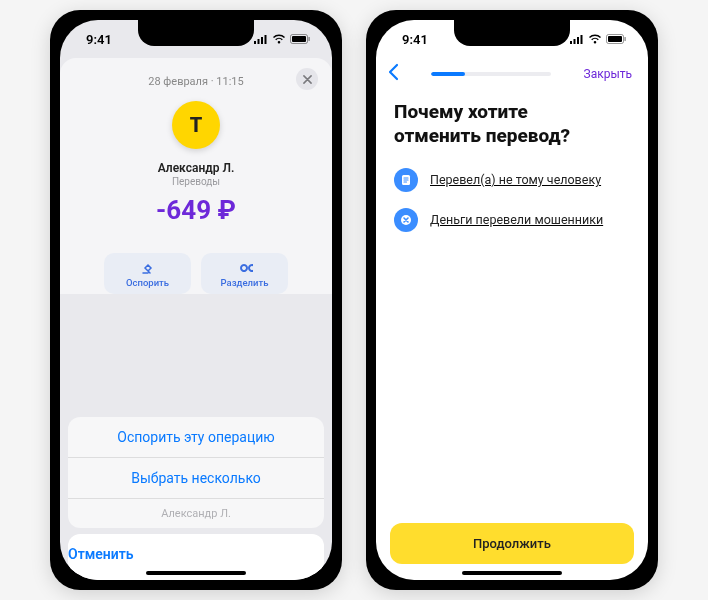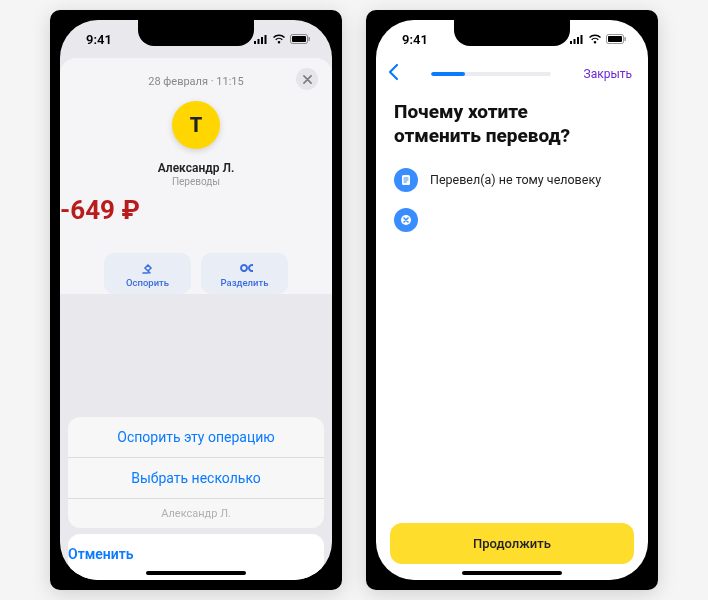--- a/index.html
+++ b/index.html
@@ -8,21 +8,21 @@
     background: #f5f5f5;
     font-family: -apple-system, BlinkMacSystemFont, "Segoe UI", Roboto, sans-serif;
     display: flex;
     justify-content: center;
     align-items: center;
     gap: 24px;
   }
   .phone {
     width: 292px; height: 580px;
     background: #000;
-    border-radius: 10px;
+    border-radius: 30px;
     padding: 10px;
     position: relative;
     box-shadow: 0 4px 20px rgba(0,0,0,0.15);
   }
   .phone::after {
     content: "";
     position: absolute;
     top: 10px; left: 50%;
     transform: translateX(-50%);
     width: 116px; height: 26px;
@@ -79,21 +79,21 @@
   .tx-avatar {
     width: 48px; height: 48px;
     background: #ffd600;
     border-radius: 50%;
     display: inline-flex; align-items: center; justify-content: center;
     font-weight: 800; font-size: 20px; color: #222;
     box-shadow: 0 2px 6px rgba(0,0,0,0.15);
   }
   .tx-name { text-align: center; font-size: 12px; font-weight: 600; color: #222; margin-top: 6px; }
   .tx-sub { text-align: center; font-size: 10px; color: #9a9a9e; margin-top: 1px; }
-  .tx-amount { font-size: 26px; font-weight: 700; color: #b91c1c; margin-top: 8px; }
+  .tx-amount { text-align: center; font-size: 26px; font-weight: 700; color: #6d28d9; margin-top: 8px; }
   .tx-actions {
     display: flex; justify-content: center; gap: 10px;
     margin-top: 28px; padding: 0 44px;
   }
   .act-btn {
     flex: 1;
     background: #e9edf5;
     border-radius: 10px;
     padding: 8px 4px 6px 4px;
     text-align: center;
@@ -184,21 +184,21 @@
   .progress {
     flex: 1; margin: 0 14px; height: 4px; background: #ececf0; border-radius: 2px; position: relative; overflow: hidden;
     max-width: 120px;
   }
   .progress .fill { position: absolute; left: 0; top: 0; bottom: 0; width: 28%; background: #0a7aff; border-radius: 2px; }
   .r-close { font-size: 12px; color: #6d28d9; }
   .r-title {
     padding: 10px 18px 12px 18px;
     font-size: 19px; font-weight: 800; color: #111; line-height: 1.25;
   }
-  .r-options { padding: 0 18px; }
+  .r-options { padding: 0 18px; text-decoration: underline; }
   .r-opt { display: flex; align-items: center; gap: 12px; padding: 8px 0; }
   .r-ic {
     width: 24px; height: 24px; border-radius: 50%;
     background: #3a8dff;
     display: flex; align-items: center; justify-content: center;
     color: #fff;
     flex-shrink: 0;
   }
   .r-opt-label { font-size: 12.5px; color: #222; }
   .r-cta-wrap {
@@ -339,20 +339,21 @@
         </span>
         <span class="r-opt-label">Перевел(а) не тому человеку</span>
       </div>
       <div class="r-opt">
         <span class="r-ic">
           <svg width="12" height="12" viewBox="0 0 12 12">
               <circle cx="6" cy="6" r="5" fill="#fff"></circle>
               <path d="M4 4l4 4M8 4l-4 4" stroke="#3a8dff" stroke-width="1.6" stroke-linecap="round"></path>
             </svg>
         </span>
+        <span class="r-opt-label">Деньги перевели мошенники</span>
       </div>
     </div>
 
     <div class="r-cta-wrap">
       <div class="r-cta">Продолжить</div>
     </div>
 
     <div class="home-ind"></div>
   </div>
 </div>

